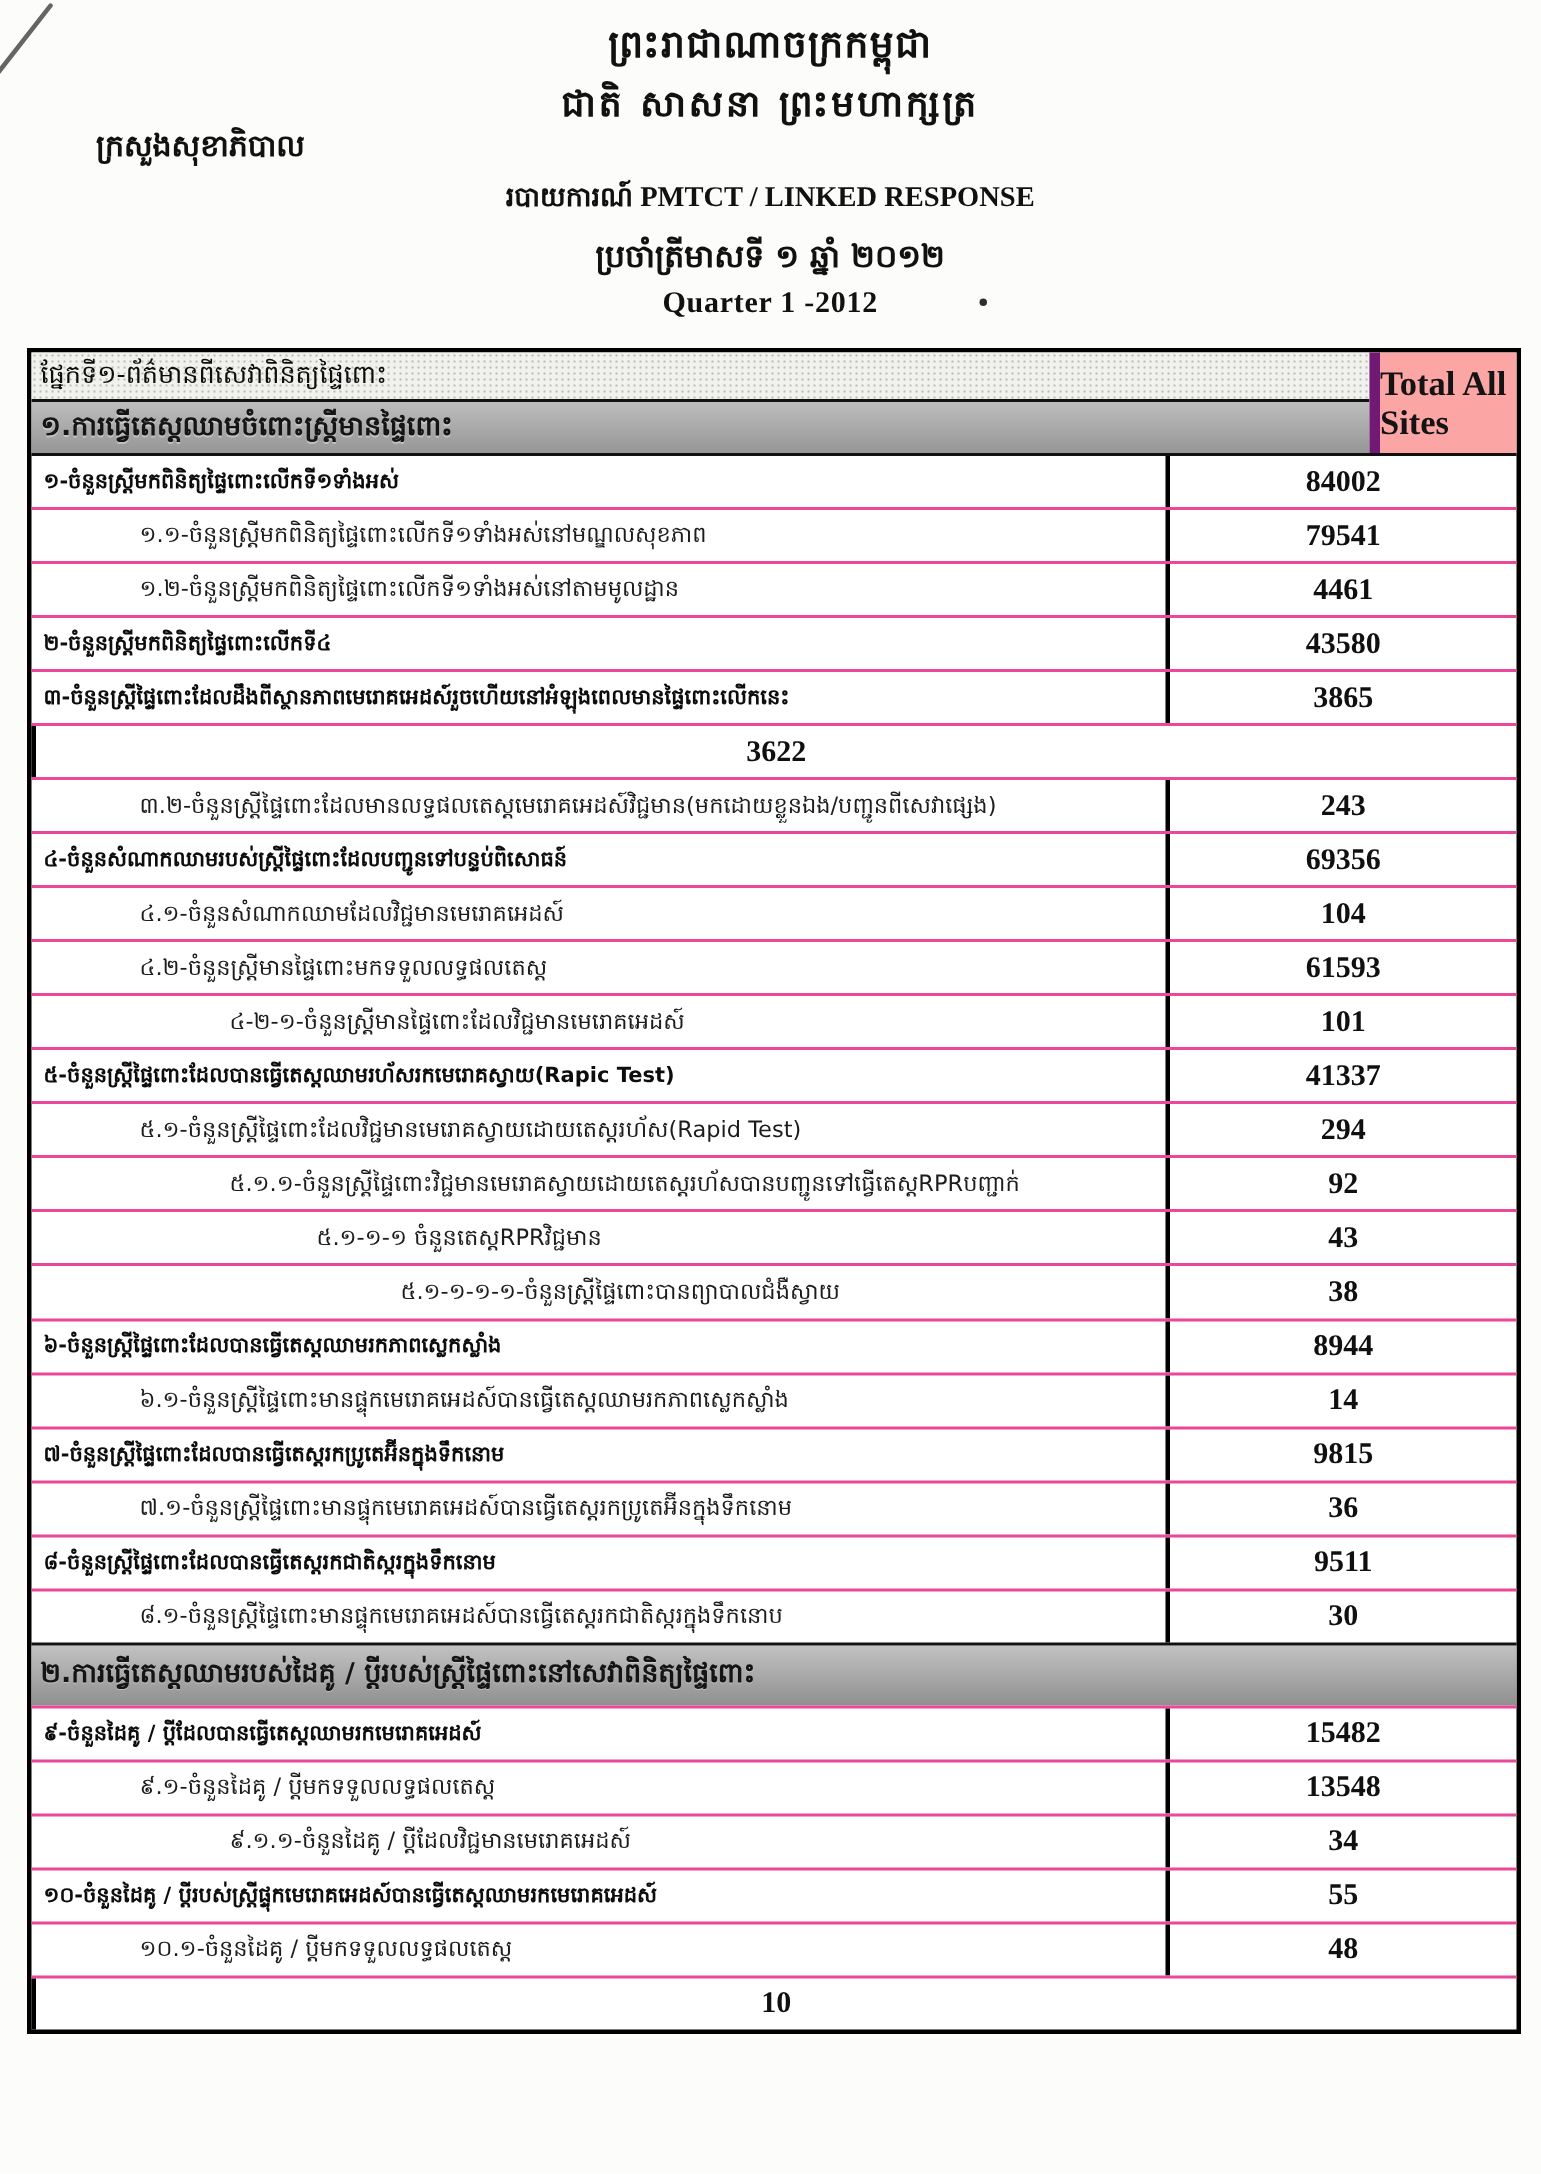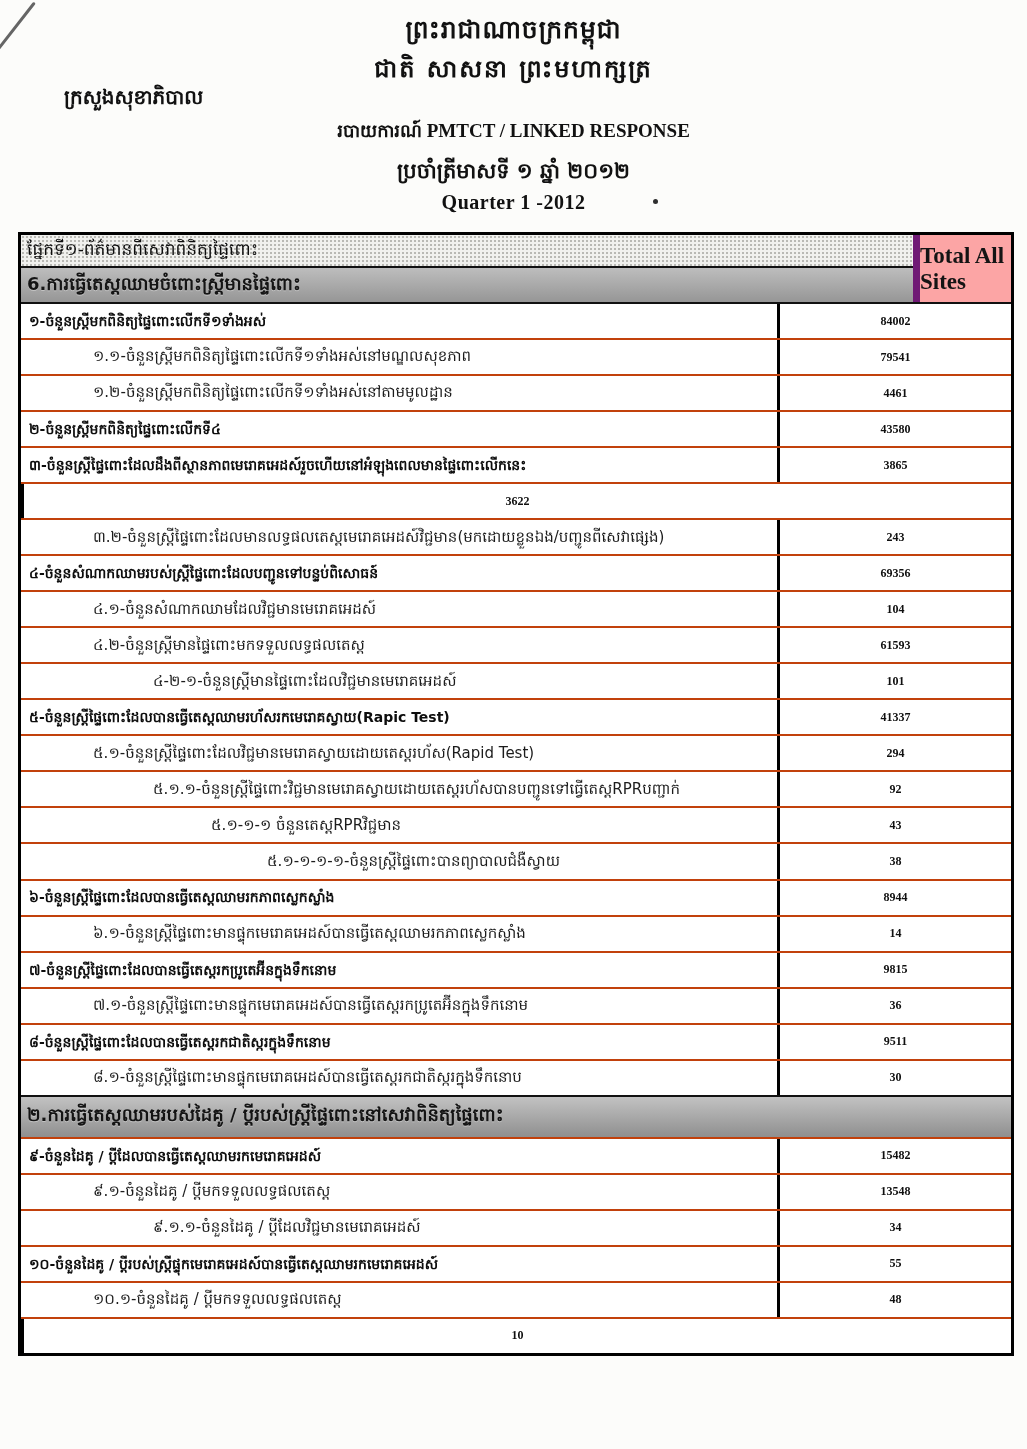--- a/index.html
+++ b/index.html
@@ -62,33 +62,33 @@
   }
   .tbody { flex:1; display:flex; flex-direction:column; }
   .section-band {
     height:42px; display:flex; align-items:center; padding-left:6px;
     background:linear-gradient(#c2c2c2,#8f8f8f);
     border-top:2px solid #111;
     font-size:18px; font-weight:bold; color:#141414;
     text-shadow:0 1px 0 rgba(255,255,255,.35);
   }
   .tbody .trow:first-child { border-top:0; }
-  .trow { display:flex; flex:1; border-top:2px solid #c2410c; }
+  .trow { display:flex; flex:1; border-top:2px solid #ec4899; }
   .trow-label {
     width:756px; display:flex; align-items:center;
     font-size:15px; color:#1c1c1c;
     line-height:1.15;
     padding-right:8px;
   }
   .trow-label.bold { font-weight:bold; font-size:14px; color:#0d0d0d; }
   .trow-value {
     flex:1; border-left:3px solid #000;
     display:flex; align-items:center; justify-content:center;
     font-family:"Liberation Serif",serif;
-    font-size:12px; font-weight:bold; color:#101010;
+    font-size:20px; font-weight:bold; color:#101010;
   }
   .d0{padding-left:8px;} .d1{padding-left:72px;} .d2{padding-left:132px;}
   .d3{padding-left:190px;} .d4{padding-left:246px;}
 </style>
 </head>
 <body>
 
 <div class="pen-mark"></div>
 
 <div class="center-line kingdom">ព្រះរាជាណាចក្រកម្ពុជា</div>
@@ -96,21 +96,21 @@
 <div class="ministry">ក្រសួងសុខាភិបាល</div>
 <div class="center-line report-title"><span>របាយការណ៍</span><span class="latin"> PMTCT / LINKED RESPONSE</span></div>
 <div class="center-line period-kh">ប្រចាំត្រីមាសទី ១ ឆ្នាំ ២០១២</div>
 <div class="center-line period-en">Quarter 1 -2012</div>
 <div class="stray-dot"></div>
 
 <div class="report-table">
   <div class="thead">
     <div class="thead-left">
       <div class="part1-band">ផ្នែកទី១-ព័ត៌មានពីសេវាពិនិត្យផ្ទៃពោះ</div>
-      <div class="sec1-band-in-head">6.ការធ្វើតេស្តឈាមចំពោះស្ត្រីមានផ្ទៃពោះ</div>
+      <div class="sec1-band-in-head">១.ការធ្វើតេស្តឈាមចំពោះស្ត្រីមានផ្ទៃពោះ</div>
     </div>
     <div class="thead-right">Total All Sites</div>
   </div>
   <div class="tbody" id="tbody">
       <div class="trow">
         <div class="trow-label d0 bold">១-ចំនួនស្ត្រីមកពិនិត្យផ្ទៃពោះលើកទី១ទាំងអស់</div>
         <div class="trow-value">84002</div>
       </div>
       <div class="trow">
         <div class="trow-label d1">១.១-ចំនួនស្ត្រីមកពិនិត្យផ្ទៃពោះលើកទី១ទាំងអស់នៅមណ្ឌលសុខភាព</div>

